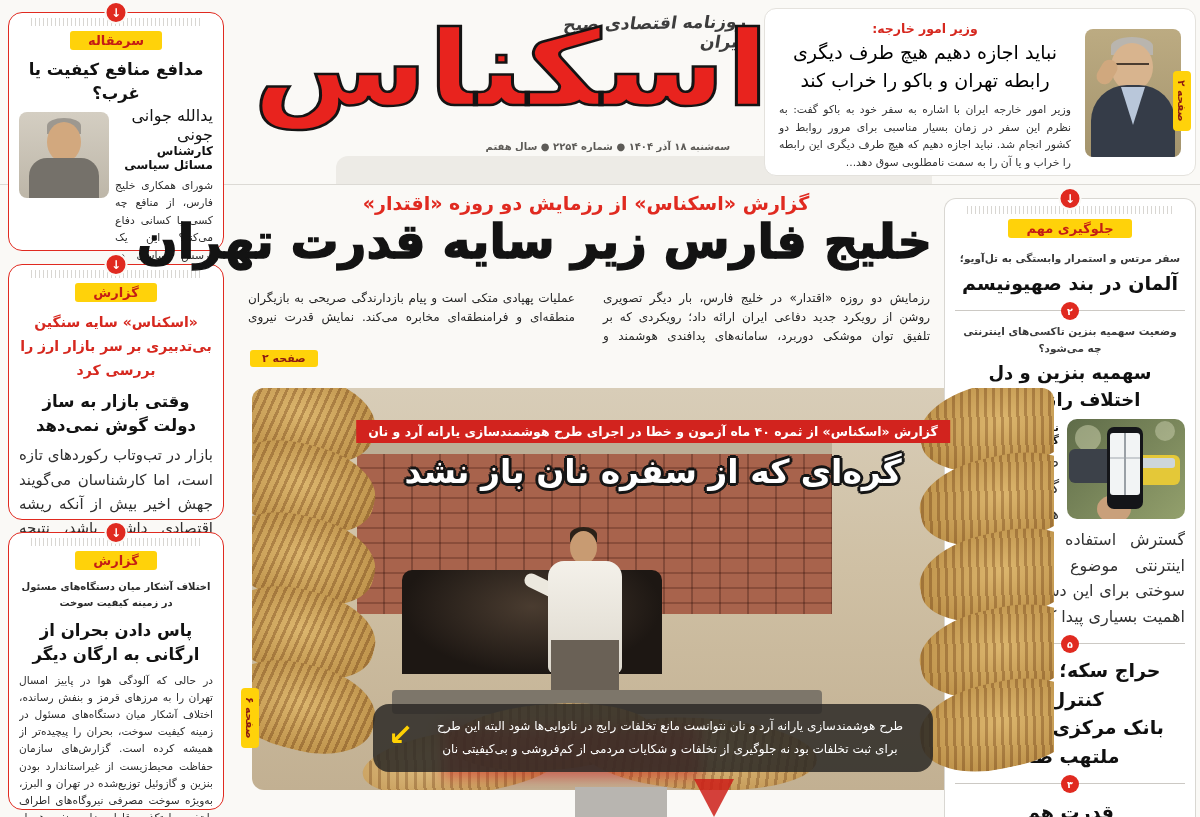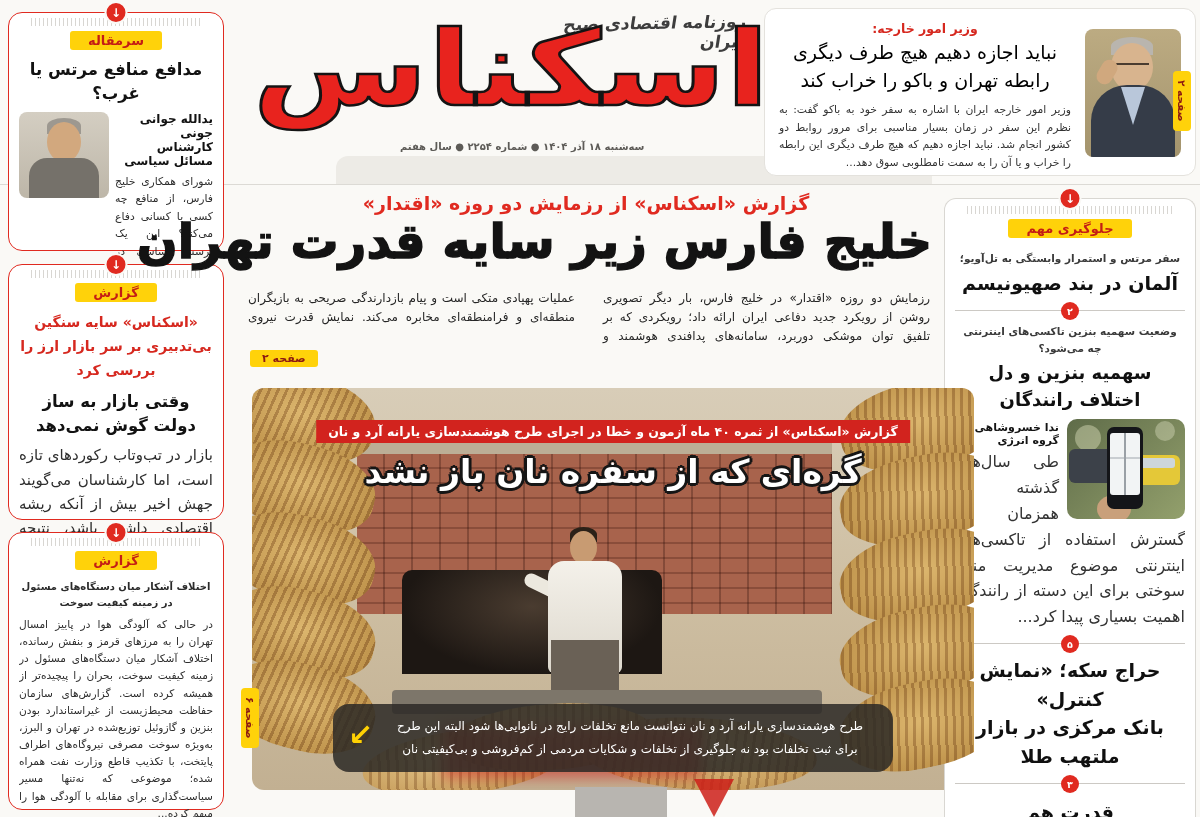--- a/index.html
+++ b/index.html
@@ -30,21 +30,21 @@
   .lbox3 { top:532px; height:278px; }
   .lbox .headline { text-align:center; font-weight:bold; color:#121212; font-size:16.5px; line-height:1.45; margin-top:8px; }
   .lbox .lead-red   { text-align:center; font-weight:bold; color:#d6281f; font-size:14px; line-height:1.7; margin-top:9px; }
   .lbox .lead-black { text-align:center; font-weight:bold; color:#2b2b2b; font-size:10px; line-height:1.6; margin-top:9px; }
   .lbox .body { font-size:15px; line-height:1.62; text-align:justify; color:#2e2e2e; margin-top:5px; overflow:hidden; }
   .b1photo { float:left; width:90px; height:86px; margin:6px 6px 3px 0; border-radius:8px; position:relative; overflow:hidden;
              background:linear-gradient(180deg,#d4cec2,#bdb6a8); }
   .b1head  { position:absolute; left:28px; top:10px; width:34px; height:40px; border-radius:50%; background:#d2a87e; }
   .b1hair  { position:absolute; left:28px; top:6px;  width:34px; height:16px; border-radius:50% 50% 0 0; background:#9d9890; }
   .b1body  { position:absolute; left:10px; top:46px; width:70px; height:40px; border-radius:18px 18px 0 0; background:#75716a; }
-  .b1name { font-weight:bold; font-size:12px; color:#121212; margin-top:6px; }
+  .b1name { font-weight:normal; font-size:16px; color:#121212; }
   .b1role { font-weight:bold; font-size:12px; color:#121212; }
   .lbox1 .body { font-size:10.8px; }
 
   
   .fmcard { position:absolute; left:764px; top:8px; width:432px; height:168px; background:#fff;
             border:1px solid #e4e2dd; border-radius:12px; }
   .fmphoto { position:absolute; right:14px; top:20px; width:96px; height:128px; border-radius:8px; overflow:hidden;
              background:linear-gradient(180deg,#bcab82,#a4946d); }
   .fmhead  { position:absolute; left:26px; top:14px; width:42px; height:48px; border-radius:50%; background:#d8b48e; }
   .fmhair  { position:absolute; left:26px; top:8px;  width:42px; height:18px; border-radius:50% 50% 0 0; background:#b9b5ae; }
@@ -57,38 +57,38 @@
   .fmkicker { text-align:center; color:#d6281f; font-weight:bold; font-size:12.5px; }
   .fmheadline { text-align:center; color:#000000; font-weight:normal; font-size:19px; line-height:1.45; margin-top:3px; }
   .fmbody { font-size:10.8px; line-height:1.62; text-align:justify; color:#333; margin-top:7px; }
 
   
   .tagline { position:absolute; left:545px; top:13px; width:200px; font-size:17px; font-weight:bold; color:#3d3d3d;
              transform:skewX(-10deg) rotate(-1deg); }
   .logo { position:absolute; left:280px; top:-2px; width:462px; height:142px; display:flex; align-items:center; justify-content:center;
           color:#e8231e; font-weight:bold; font-size:104px; line-height:1;
           -webkit-text-stroke:2.5px #141414; transform:scaleX(1.22); }
-  .dateline { position:absolute; left:400px; width:330px; text-align:left; font-size:10px; font-weight:bold; color:#5d5b57; }
+  .dateline { position:absolute; left:400px; width:330px; text-align:right; font-size:10px; font-weight:bold; color:#5d5b57; }
   .d1 { top:141px; } .d2 { top:159px; }
   .cardtop { position:absolute; left:336px; top:156px; width:596px; height:28px; background:#edebe6; border-radius:12px 12px 0 0; }
   .hrline { position:absolute; left:0; top:184px; width:1200px; height:1px; background:#dcdad5; }
 
   
   .kicker { position:absolute; left:240px; top:192px; width:692px; text-align:center;
             color:#e02a20; font-weight:bold; font-size:19px; }
   .mainhead { position:absolute; left:240px; top:213px; width:692px; text-align:center;
               font-size:48px; font-weight:bold; color:#131313; white-space:nowrap;
               -webkit-text-stroke:1.4px #131313; }
   .maincols { position:absolute; left:248px; top:289px; width:682px; height:62px; overflow:hidden;
               column-count:2; column-gap:28px; font-size:12px; line-height:1.6; text-align:justify; color:#262626; }
   .page2tag { position:absolute; left:250px; top:350px; background:#ffd20a; color:#8d1a12;
               font-weight:bold; font-size:11px; padding:2px 12px; border-radius:3px; }
 
   
-  .photo { position:absolute; left:252px; top:388px; width:722px; height:402px; border-radius:12px; overflow:hidden;
+  .photo { position:absolute; left:252px; top:388px; width:802px; height:402px; border-radius:12px; overflow:hidden;
            background:linear-gradient(180deg,#d8cdb8 0%,#cfc0a4 45%,#c2b092 100%); }
   .wallbeam { position:absolute; left:105px; top:50px; width:475px; height:16px; background:#bcae96; }
   .bricks { position:absolute; left:105px; top:66px; width:475px; height:160px;
             background:repeating-linear-gradient(180deg,#a8634c 0 13px,#8a4d3a 13px 15px),
                        repeating-linear-gradient(90deg, transparent 0 26px, rgba(60,30,20,.28) 26px 28px);
             background-blend-mode:multiply; }
   .oven { position:absolute; left:150px; top:182px; width:260px; height:104px; border-radius:10px 10px 0 0;
           background:radial-gradient(ellipse at 50% 35%, #4a3c30 0%, #1d1713 70%); }
   .bhead { position:absolute; left:318px; top:143px; width:27px; height:33px; border-radius:50%; background:#c89b72; z-index:2;}
   .bhair { position:absolute; left:318px; top:139px; width:27px; height:15px; border-radius:50% 50% 0 0; background:#2b2118; z-index:2;}
@@ -187,21 +187,21 @@
         <div>رابطه تهران و باکو را خراب کند</div>
       </div>
       <p class="fmbody">وزیر امور خارجه ایران با اشاره به سفر خود به باکو گفت: به نظرم این سفر در زمان بسیار مناسبی برای مرور روابط دو کشور انجام شد. نباید اجازه دهیم که هیچ طرف دیگری این رابطه را خراب و یا آن را به سمت نامطلوبی سوق دهد...</p>
     </div>
   </div>
 
   <div class="card lbox lbox1">
     <div class="arrowbadge">↓</div>
     <div class="hatch"></div>
     <span class="tagpill">سرمقاله</span>
-    <div class="headline">مدافع منافع مرتس یا غرب؟</div>
+    <div class="headline">مدافع منافع کیفیت یا غرب؟</div>
     <div class="b1photo">
       <div class="b1hair"></div>
       <div class="b1head"></div>
       <div class="b1body"></div>
     </div>
     <div class="b1name">یدالله جوانی جونی</div>
     <div class="b1role">کارشناس مسائل سیاسی</div>
     <p class="body">شورای همکاری خلیج فارس، از منافع چه کسی یا کسانی دفاع می‌کند؟ این یک پرسش اساسی در برابر رفتار سران کشورهای عضو شورای همکاری خلیج فارس از زمان تشکیل این شورا تا کنون است...</p>
     <div class="readmore">صفحه ۲ را بخوانید</div>
   </div>
@@ -214,20 +214,21 @@
     <div class="headline">وقتی بازار به ساز دولت گوش نمی‌دهد</div>
     <p class="body">بازار در تب‌وتاب رکوردهای تازه است، اما کارشناسان می‌گویند جهش اخیر بیش از آنکه ریشه اقتصادی داشته باشد، نتیجه تصمیمات غلط و انتظارات ملتهب است؛ و اگر سیاست‌گذار مسیر را اصلاح کند، نرخ‌ها پتانسیل عقب‌نشینی جدی دارند...</p>
     <div class="readmore">صفحه ۳ را بخوانید</div>
   </div>
 
   <div class="card lbox lbox3">
     <div class="arrowbadge">↓</div>
     <div class="hatch"></div>
     <span class="tagpill">گزارش</span>
     <div class="lead-black">اختلاف آشکار میان دستگاه‌های مسئول در زمینه کیفیت سوخت</div>
+    <div class="headline">پاس دادن بحران از ارگانی به ارگان دیگر</div>
     <p class="body" style="font-size:10.6px">در حالی که آلودگی هوا در پاییز امسال تهران را به مرزهای قرمز و بنفش رسانده، اختلاف آشکار میان دستگاه‌های مسئول در زمینه کیفیت سوخت، بحران را پیچیده‌تر از همیشه کرده است. گزارش‌های سازمان حفاظت محیط‌زیست از غیراستاندارد بودن بنزین و گازوئیل توزیع‌شده در تهران و البرز، به‌ویژه سوخت مصرفی نیروگاه‌های اطراف پایتخت، با تکذیب قاطع وزارت نفت همراه شده؛ موضوعی که نه‌تنها مسیر سیاست‌گذاری برای مقابله با آلودگی هوا را مبهم کرده...</p>
 
   </div>
 
   <div class="kicker">گزارش «اسکناس» از رزمایش دو روزه «اقتدار»</div>
   <div class="mainhead">خلیج فارس زیر سایه قدرت تهران</div>
   <p class="maincols">رزمایش دو روزه «اقتدار» در خلیج فارس، بار دیگر تصویری روشن از رویکرد جدید دفاعی ایران ارائه داد؛ رویکردی که بر تلفیق توان موشکی دوربرد، سامانه‌های پدافندی هوشمند و عملیات پهپادی متکی است و پیام بازدارندگی صریحی به بازیگران منطقه‌ای و فرامنطقه‌ای مخابره می‌کند. نمایش قدرت نیروی دریایی سپاه از جزایر راهبردی تا دریای عمان نشان داد تهران نه‌تنها در دفاع از مرزهایش تردید ندارد...</p>
   <div class="page2tag">صفحه ۲</div>
 
   <div class="photo">

